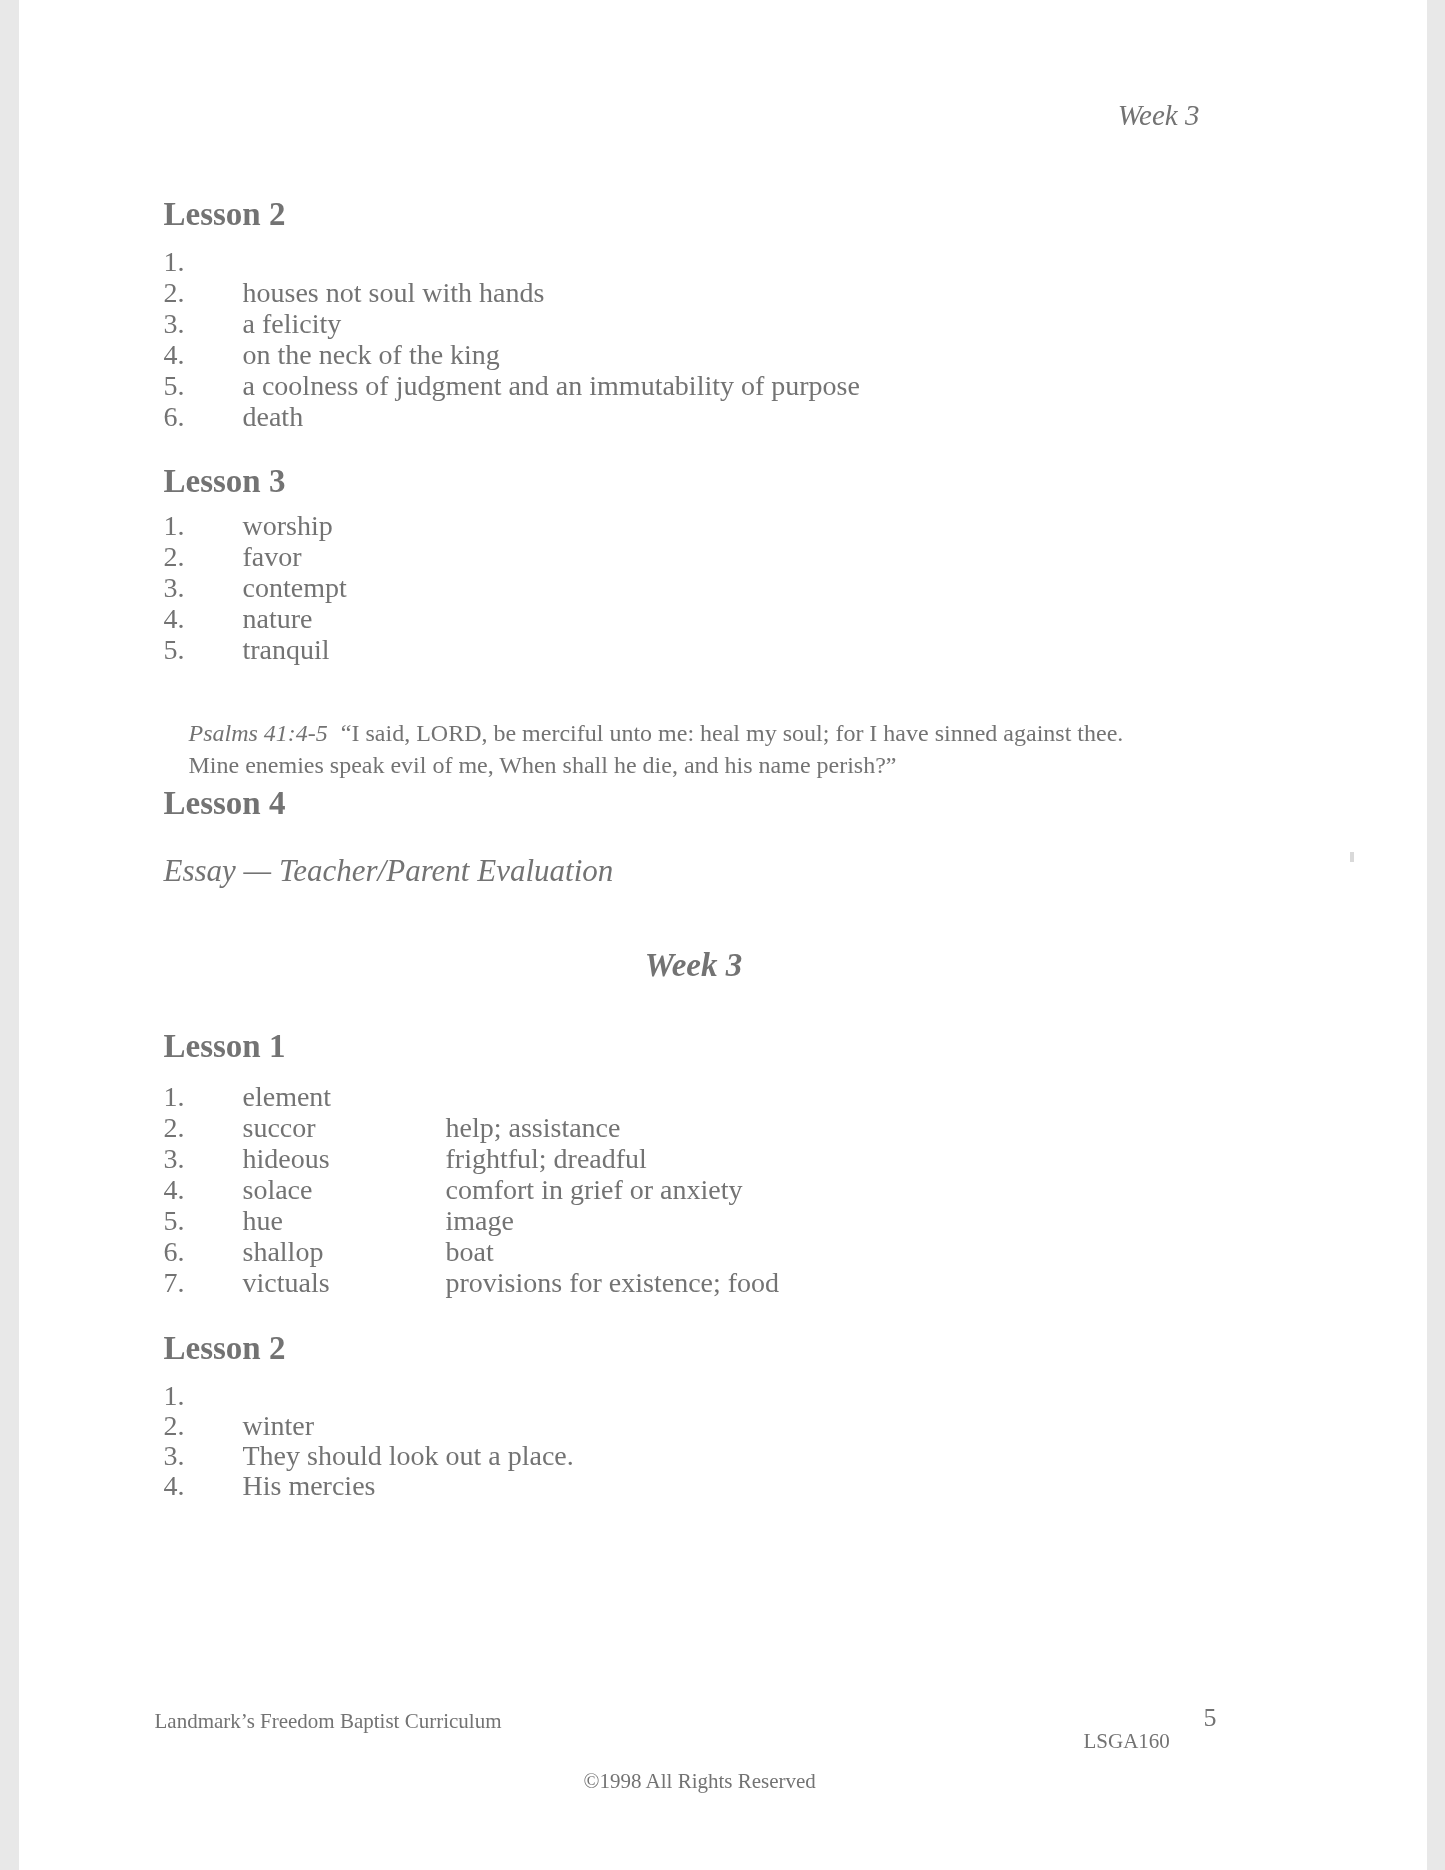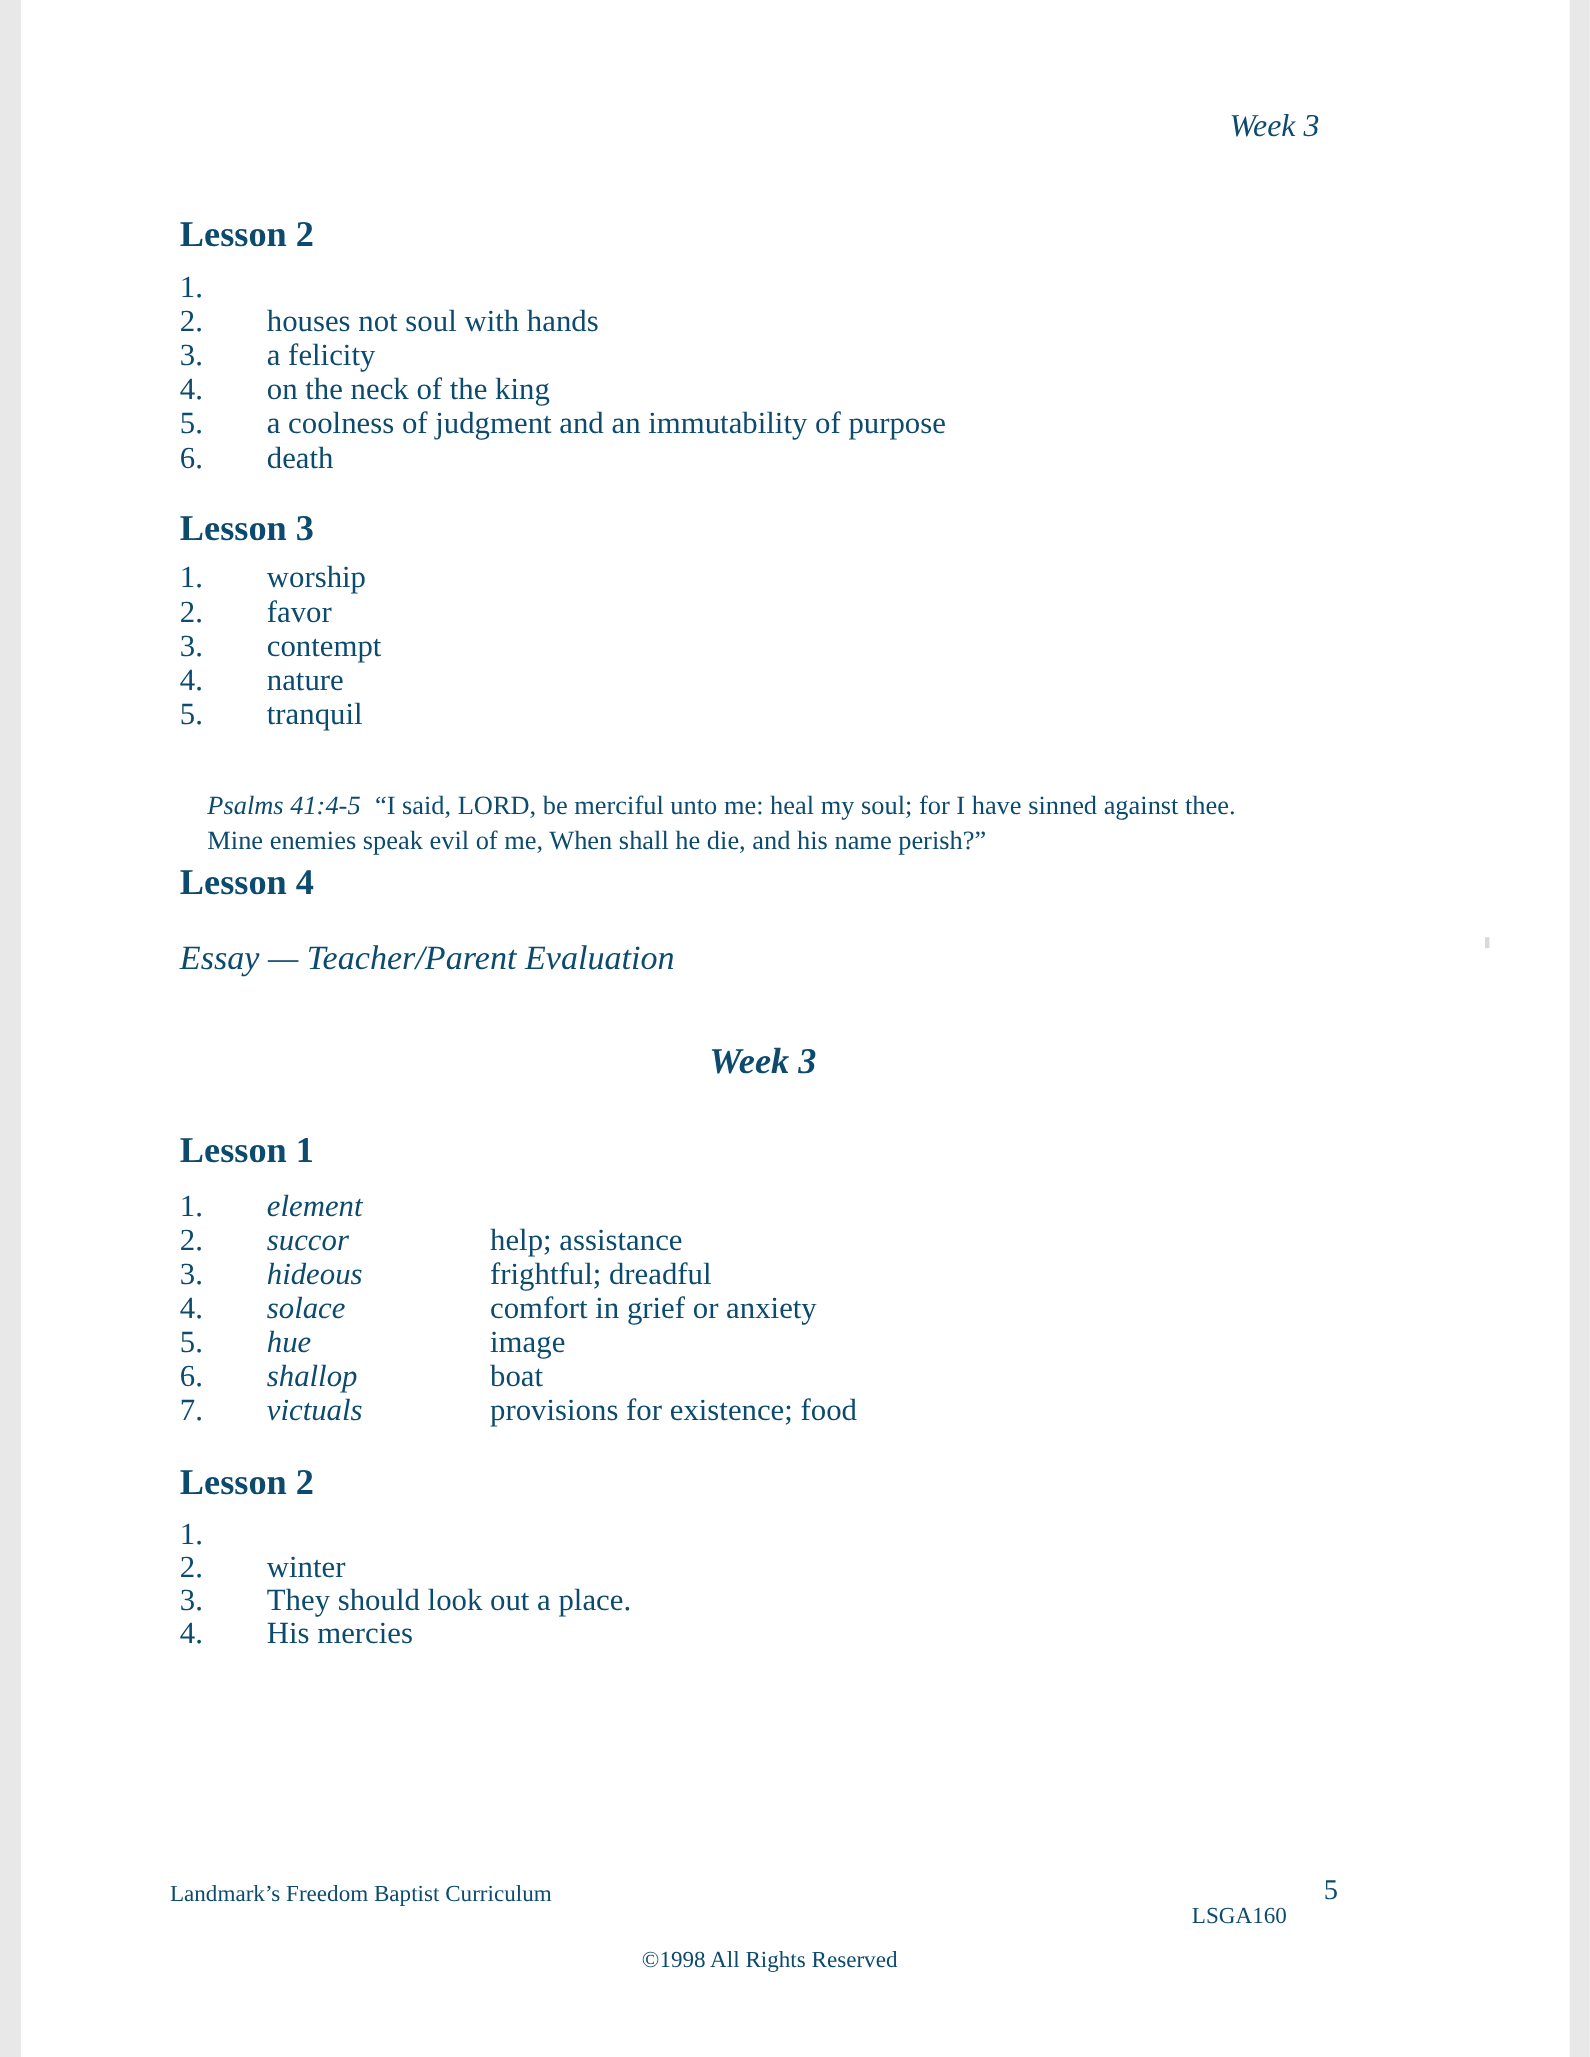--- a/index.html
+++ b/index.html
@@ -3,21 +3,21 @@
 <meta charset="utf-8">
 <style>
   html, body { margin: 0; padding: 0; background: #e8e8e8; }
   .page {
     position: relative;
     width: 1408px;
     height: 1870px;
     margin: 0 auto;
     background: #ffffff;
     font-family: "Liberation Serif", "DejaVu Serif", serif;
-    color: #0c4a6e;
+    color: #737373;
     overflow: hidden;
   }
   .header-week {
     position: absolute;
     top: 100px;
     right: 227px;
     font-style: italic;
     font-size: 29px;
     line-height: 30px;
   }
@@ -40,21 +40,21 @@
     font-size: 28px;
     line-height: 31px;
   }
   .list-l2a { top: 246px; }
   .list-l3  { top: 510px; }
   .list-vocab { top: 1081px; }
   .list-l2b { top: 1381px; line-height: 30px; }
 
   .row { display: flex; }
   .num { flex: 0 0 79px; width: 79px; }
-  .word { flex: 0 0 203px; width: 203px; font-style: italic; }
+  .word { flex: 0 0 203px; width: 203px; }
 
   .psalms {
     position: absolute;
     left: 145px;
     top: 717px;
     width: 1075px;
     font-size: 24px;
     line-height: 32px;
     margin-left: 25px;
   }

